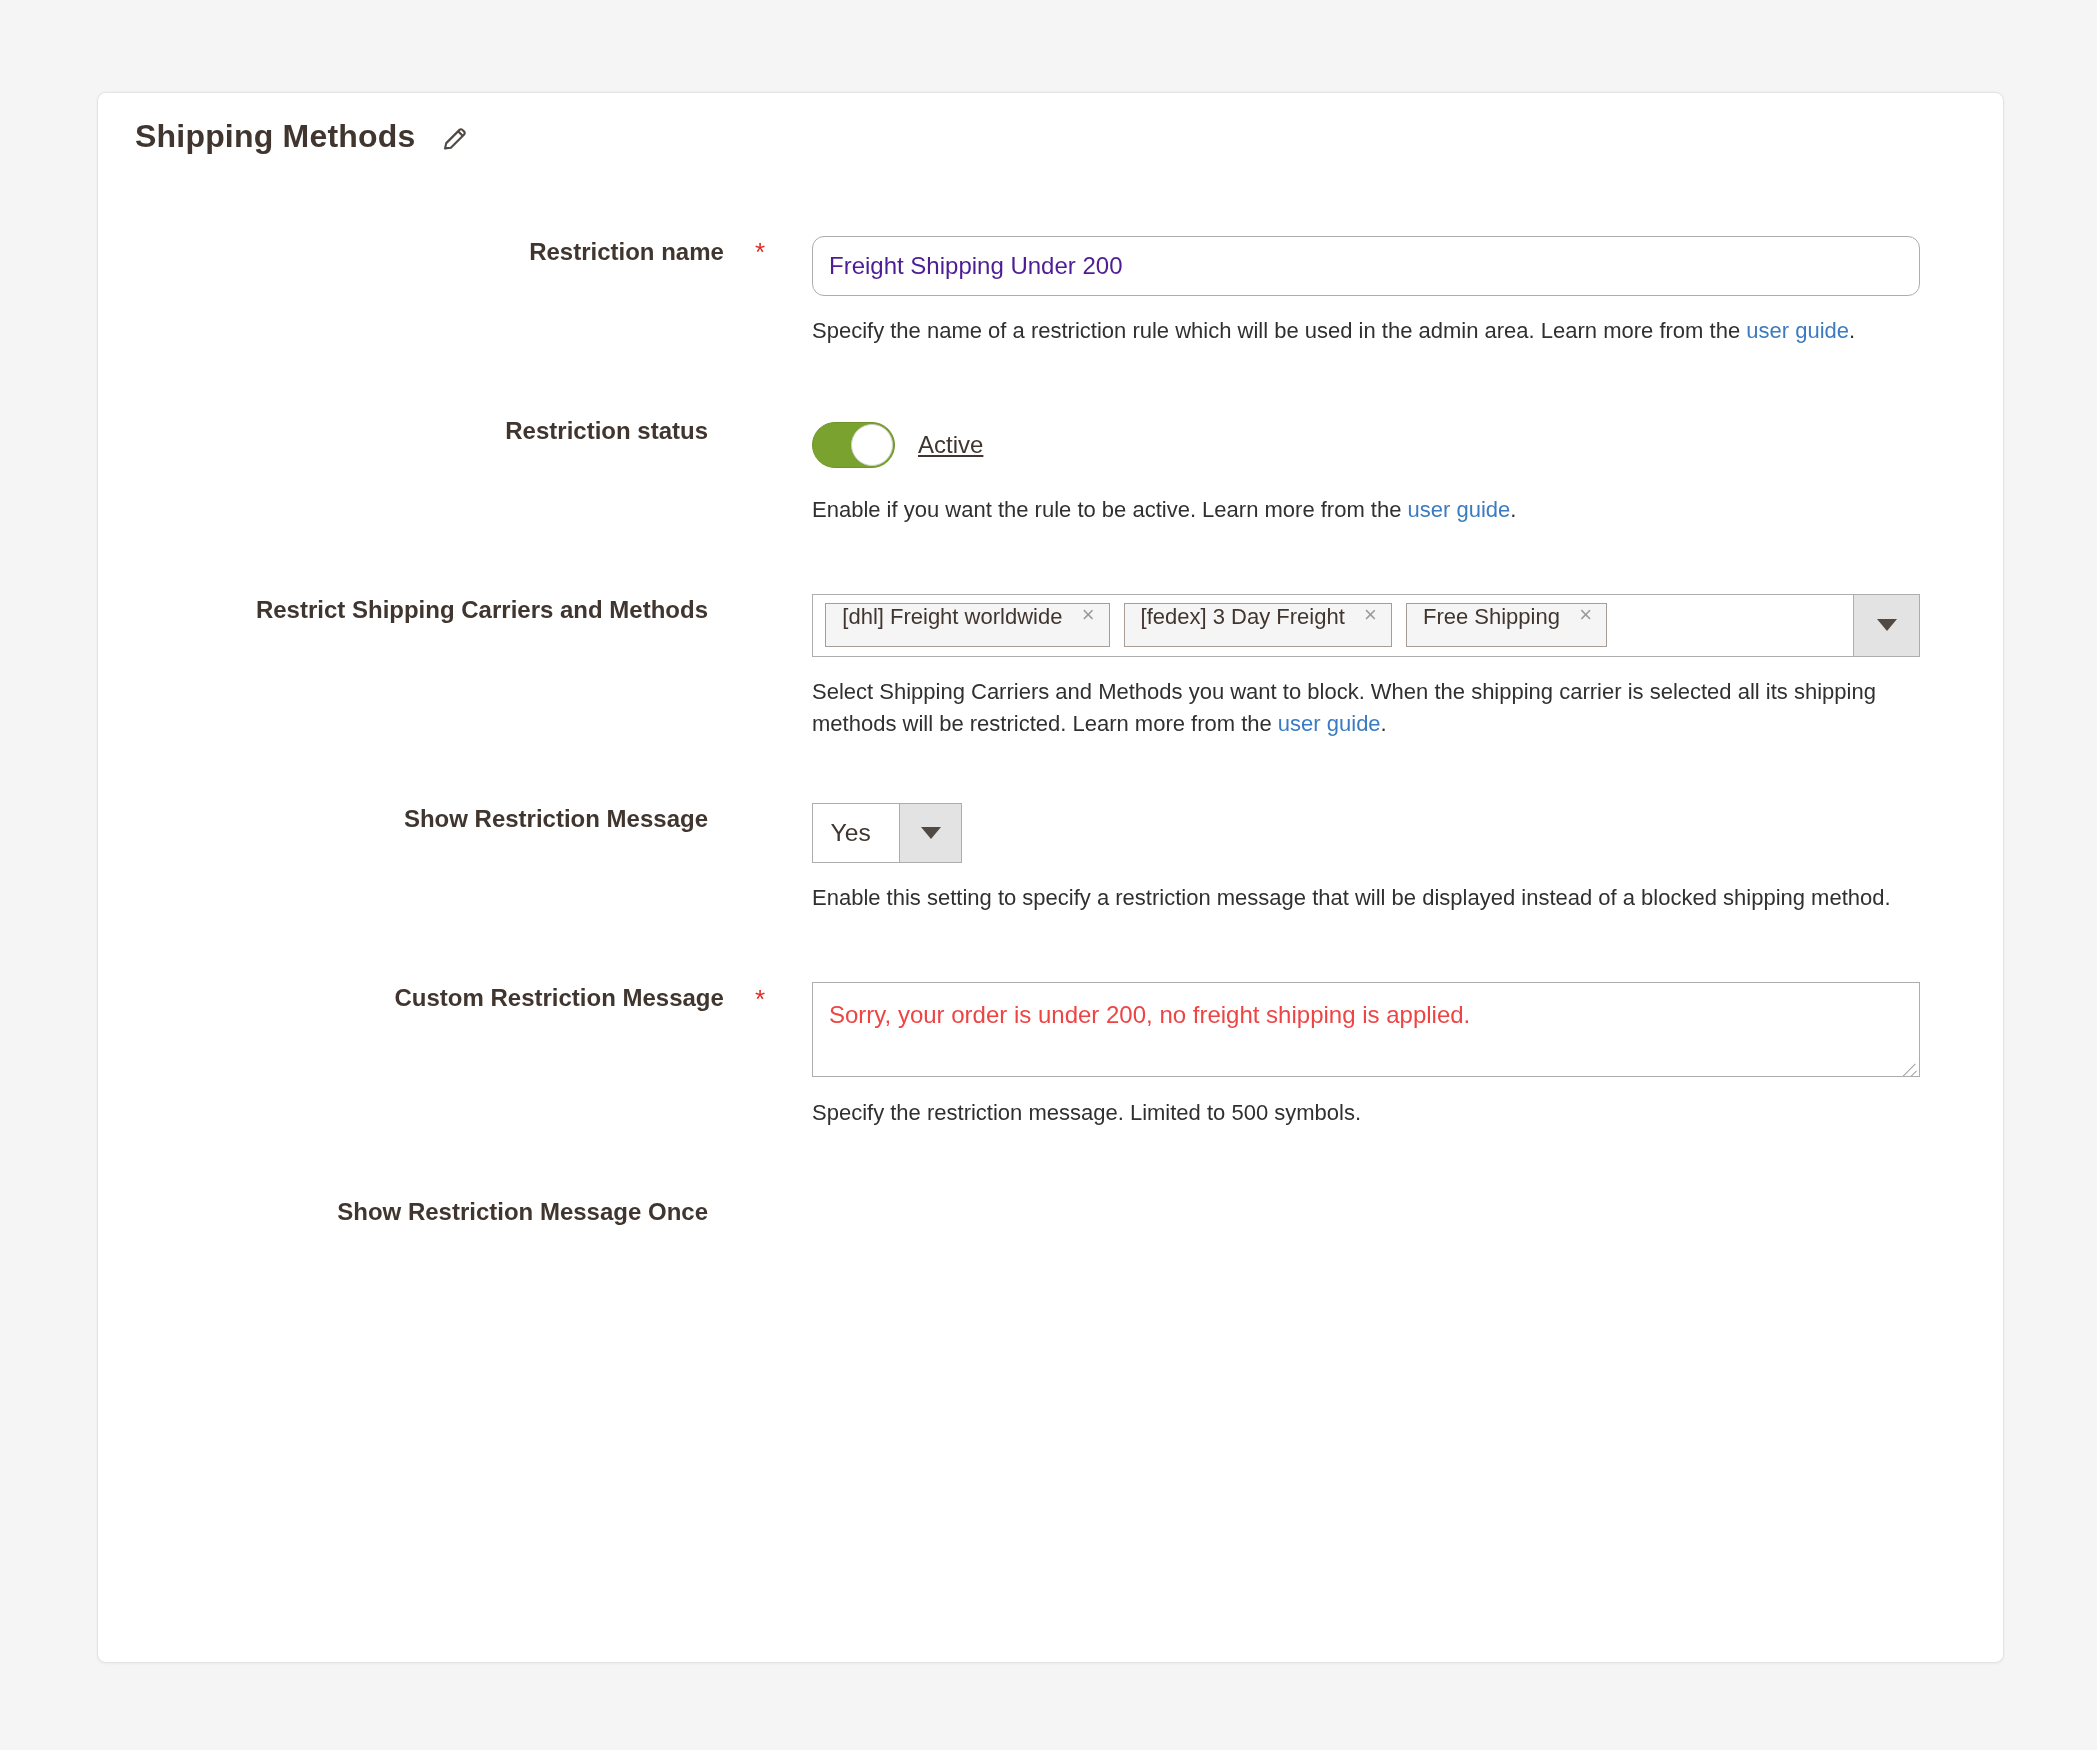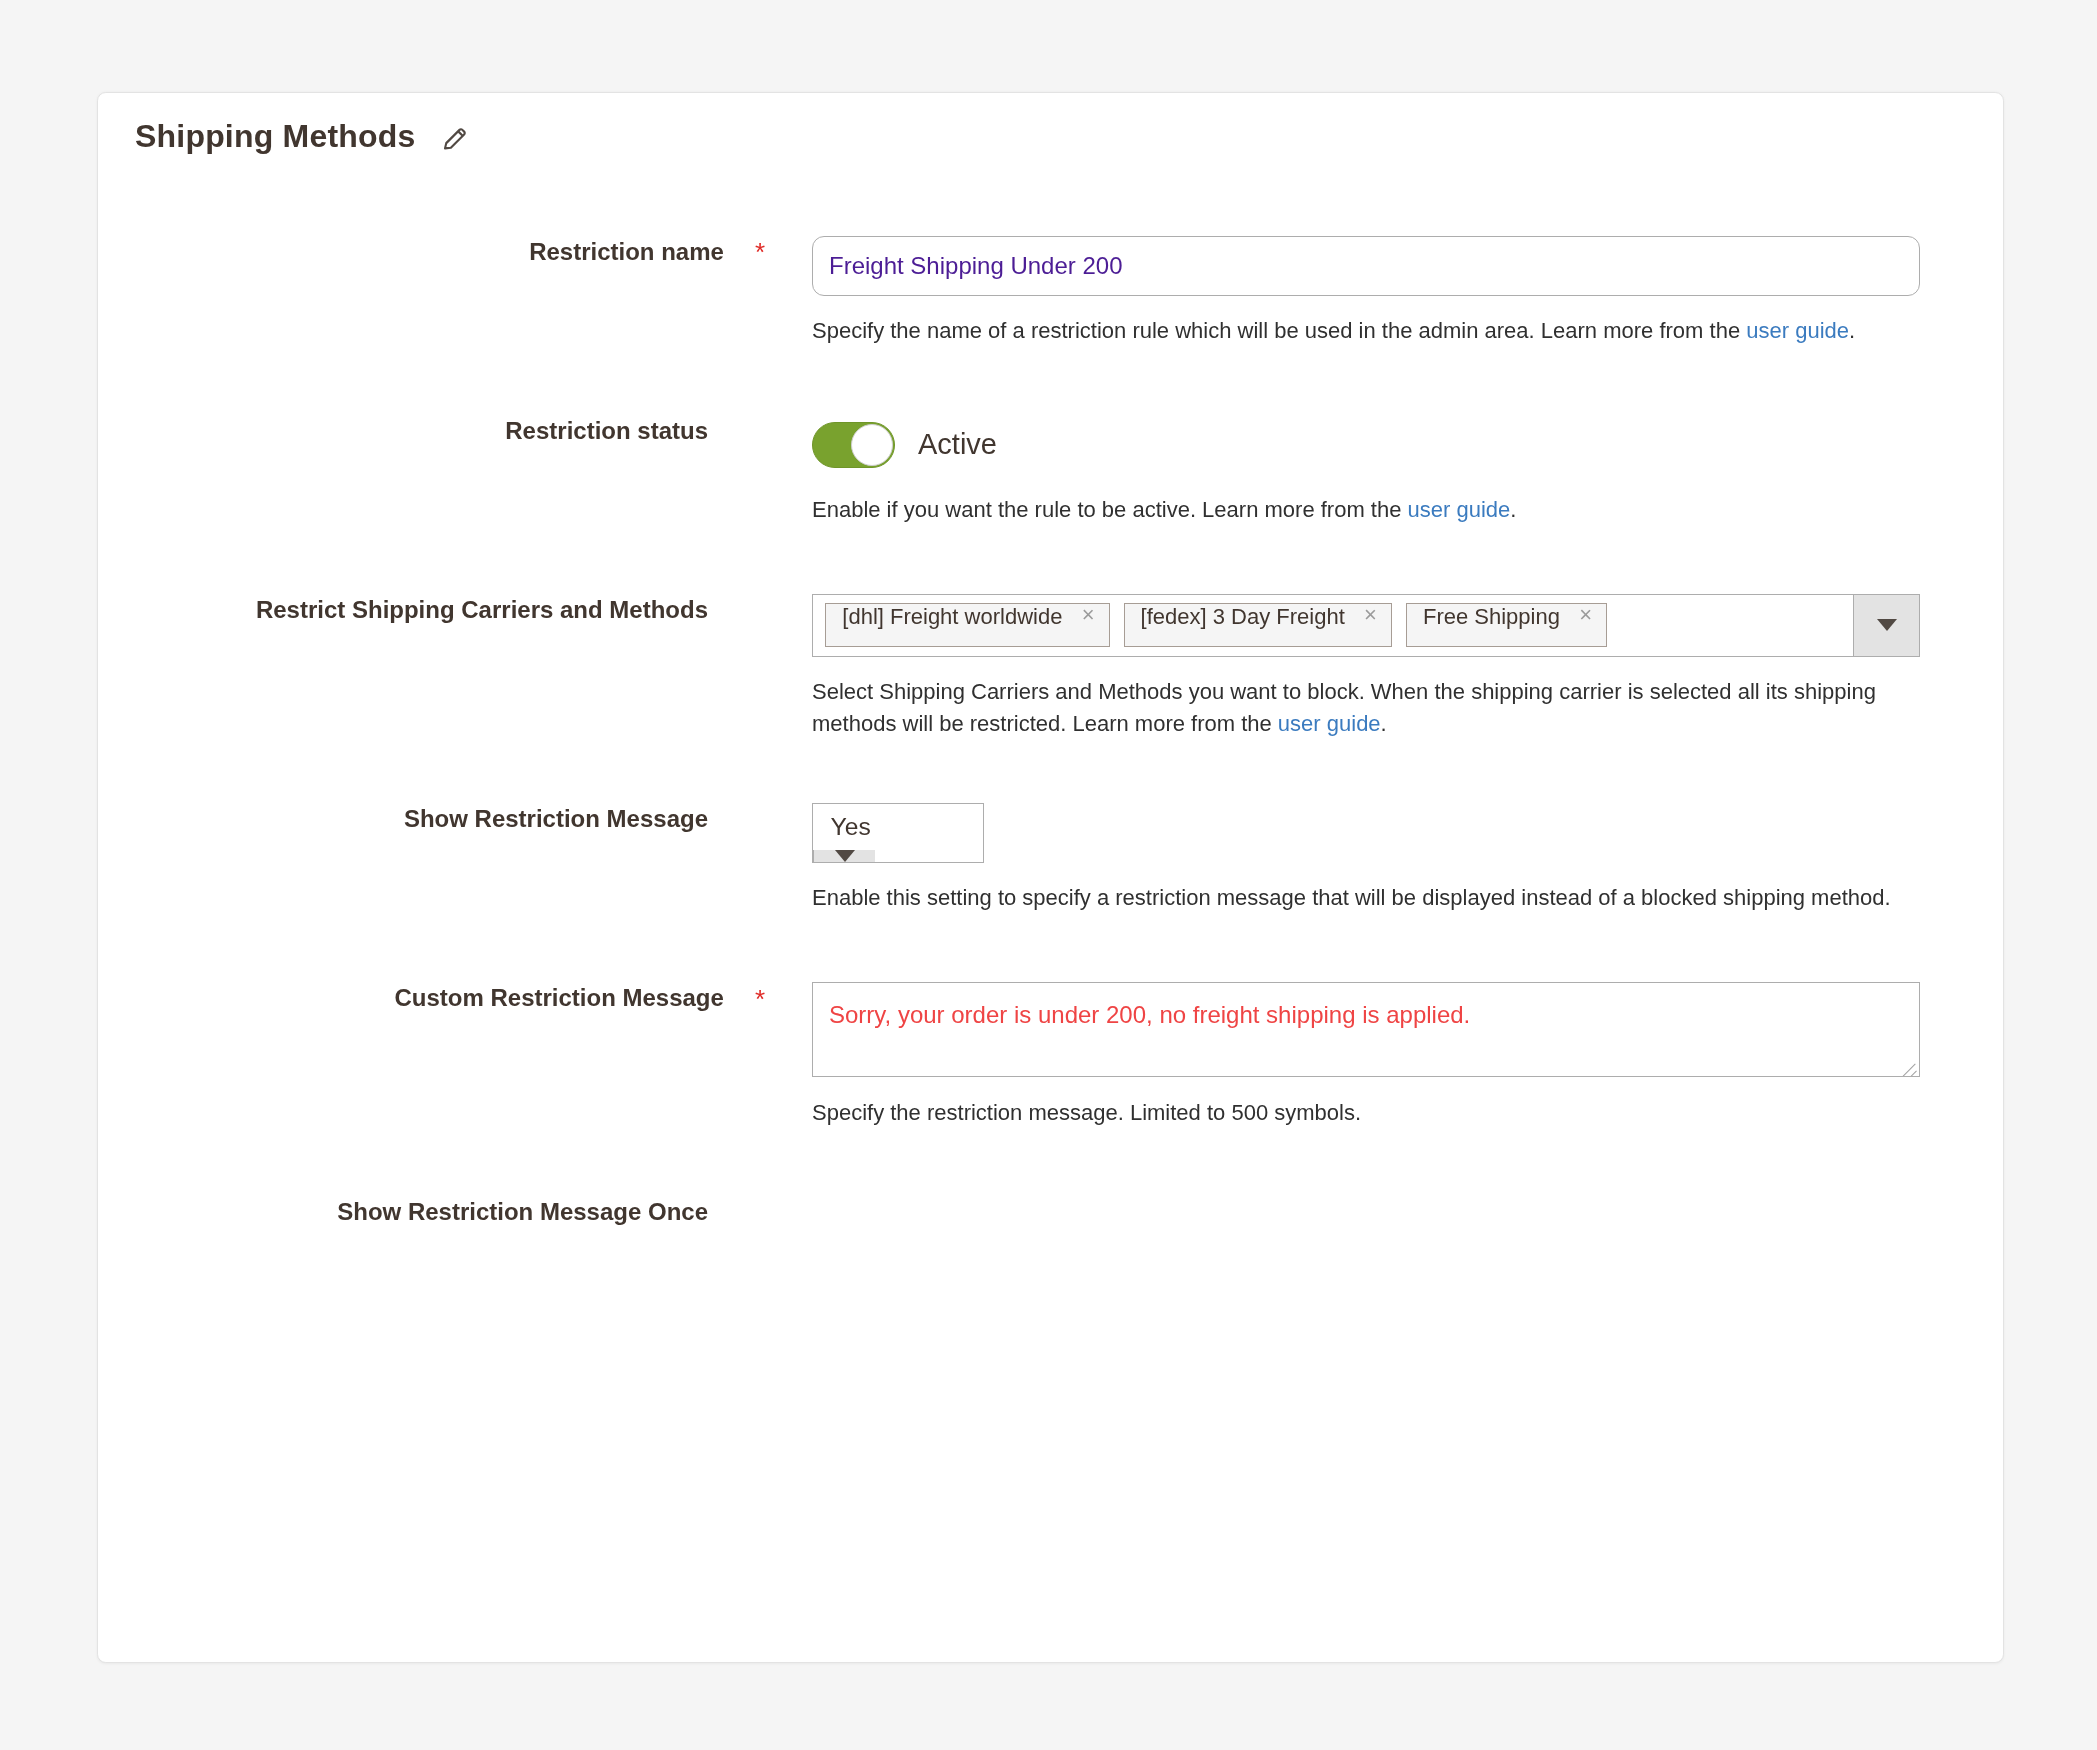--- a/index.html
+++ b/index.html
@@ -140,22 +140,23 @@
     top: 0.9px;
     right: 0.9px;
     width: 42px;
     height: 42px;
     border-radius: 50%;
     background: #ffffff;
     border: 0.9px solid #cfcfcf;
     box-sizing: border-box;
   }
   .toggle-label {
-    font-size: 29px;
+    font-size: 24px;
     color: #41362f;
+    text-decoration: underline;
   }
 
   
   .multiselect {
     width: 1108px;
     height: 63px;
     box-sizing: border-box;
     border: 0.9px solid #adadad;
     background: #ffffff;
     display: flex;
@@ -200,28 +201,27 @@
   .caret {
     width: 0;
     height: 0;
     border-left: 10.5px solid transparent;
     border-right: 10.5px solid transparent;
     border-top: 12.3px solid #514943;
   }
 
   
   .select {
-    width: 172px;
+    width: 150px;
     height: 60px;
     box-sizing: border-box;
     border: 0.9px solid #adadad;
     background: #ffffff;
     display: flex;
     align-items: stretch;
-    flex-direction: column;
   }
   .select .value {
     flex: 1;
     display: flex;
     align-items: center;
     padding-left: 17.6px;
     font-size: 24.6px;
     color: #41362f;
   }
   .select .sel-arrow {

